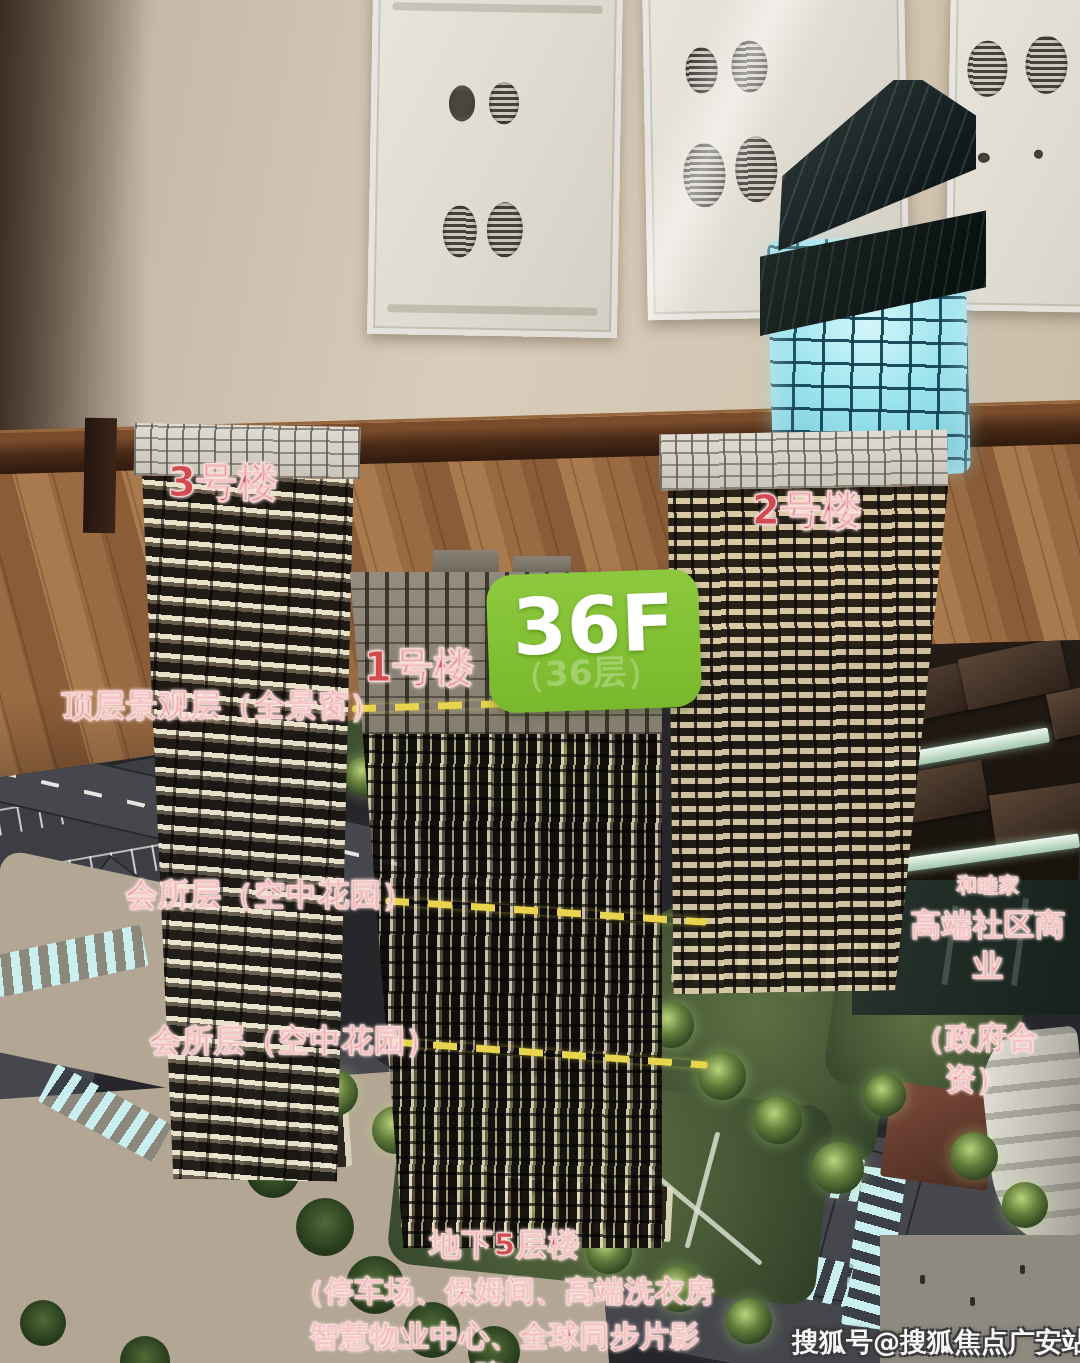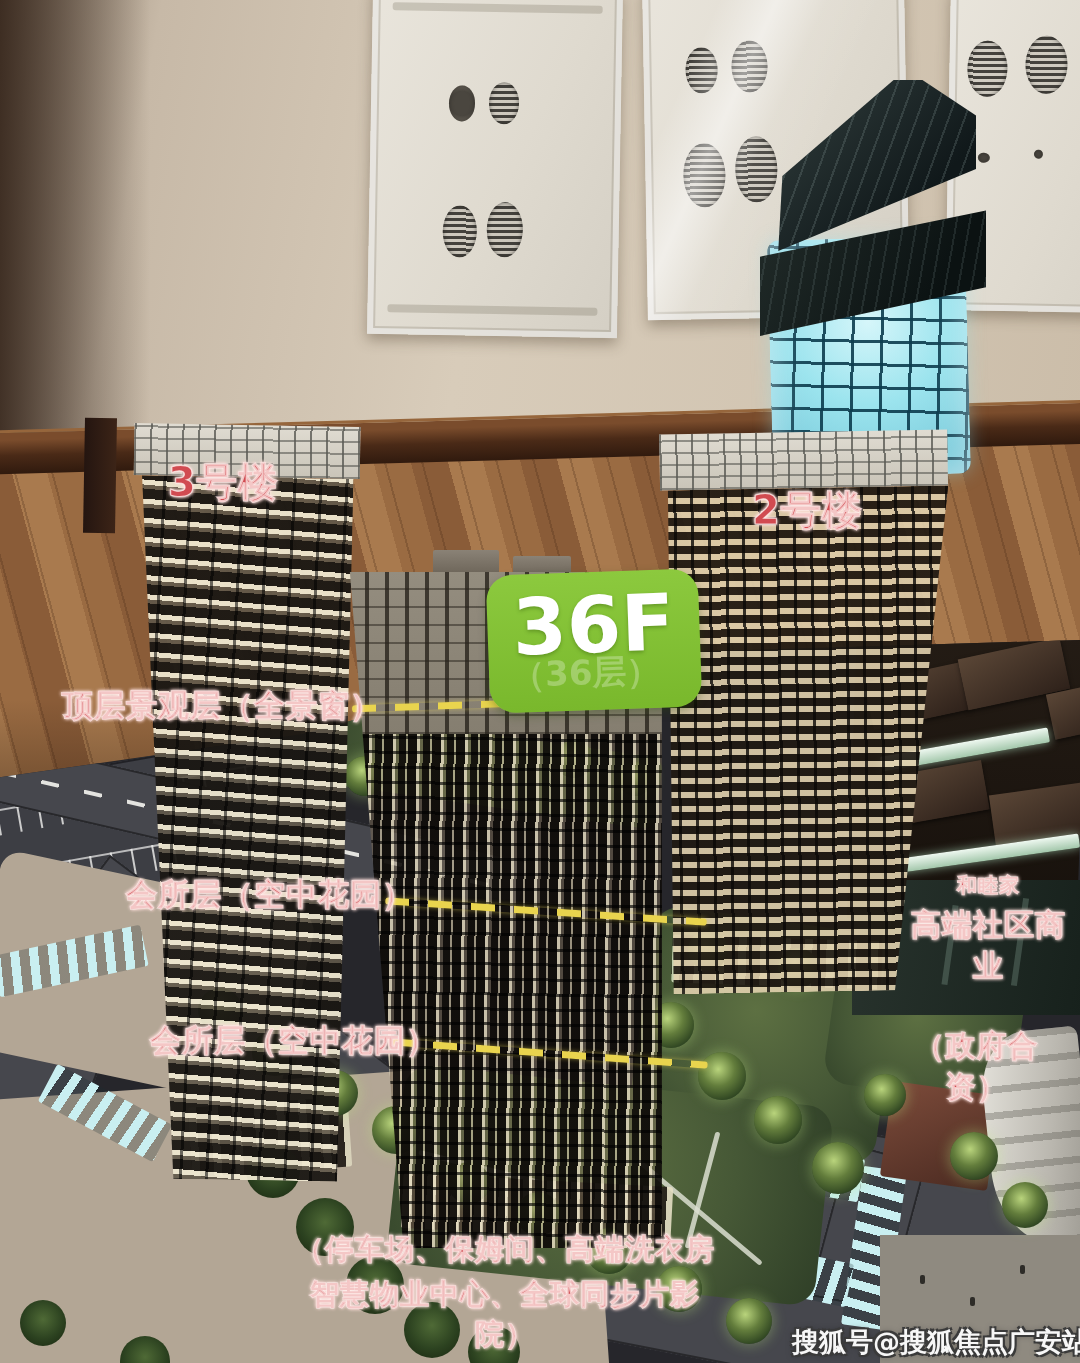--- a/index.html
+++ b/index.html
@@ -274,42 +274,44 @@
       <div class="t1main" style="left:0;top:162px;width:100%;height:514px;"></div>
     </div>
   </div>
 
   <div class="dash-line" style="left:352px;top:700px;width:310px;transform:rotate(-2deg);"></div>
   <div class="dash-line" style="left:385px;top:908px;width:322px;transform:rotate(3.8deg);"></div>
   <div class="dash-line" style="left:390px;top:1050px;width:318px;transform:rotate(4.2deg);"></div>
 
   <div class="red-label" style="left:168px;top:455px;font-size:40px;">3号楼</div>
   <div class="red-label" style="left:752px;top:483px;font-size:40px;">2号楼</div>
+  <div class="red-label" style="left:364px;top:640px;font-size:40px;">1号楼</div>
 
   <div class="badge">
     <div class="big">36F</div>
     <div class="ghost">（36层）</div>
   </div>
 
   <div class="red-label" style="left:62px;top:685px;font-size:31px;text-align:center;">顶层景观层（全景窗）</div>
 
   <div style="left:405px;top:780px;width:225px;">
   </div>
 
   <div class="red-label" style="left:126px;top:874px;font-size:31px;">会所层（空中花园）</div>
   <div class="red-label" style="left:150px;top:1020px;font-size:31px;">会所层（空中花园）</div>
 
   <div style="left:896px;top:872px;width:185px;">
     <div class="red-label center" style="position:static;font-size:20px;">和睦家</div>
     <div class="red-label center" style="position:static;font-size:30px;margin-top:6px;">高端社区商业</div>
   </div>
 
   <div style="left:884px;top:1012px;width:185px;">
-    <div class="red-label center" style="position:static;font-size:30px;margin-top:14px;">（政府合资）</div>
+    <div class="red-label center" style="position:static;font-size:30px;margin-top:6px;">（政府合资）</div>
   </div>
 
   <div style="left:290px;top:1224px;width:430px;">
+    <div class="red-label center" style="position:static;font-size:31px;">地下5层楼</div>
     <div class="red-label center" style="position:static;font-size:29px;margin-top:6px;">（停车场、保姆间、高端洗衣房</div>
     <div class="red-label center" style="position:static;font-size:29px;margin-top:5px;">智慧物业中心、全球同步片影院）</div>
   </div>
 
   <div class="watermark">搜狐号@搜狐焦点广安站</div>
 </div>
 
 </body></html>

